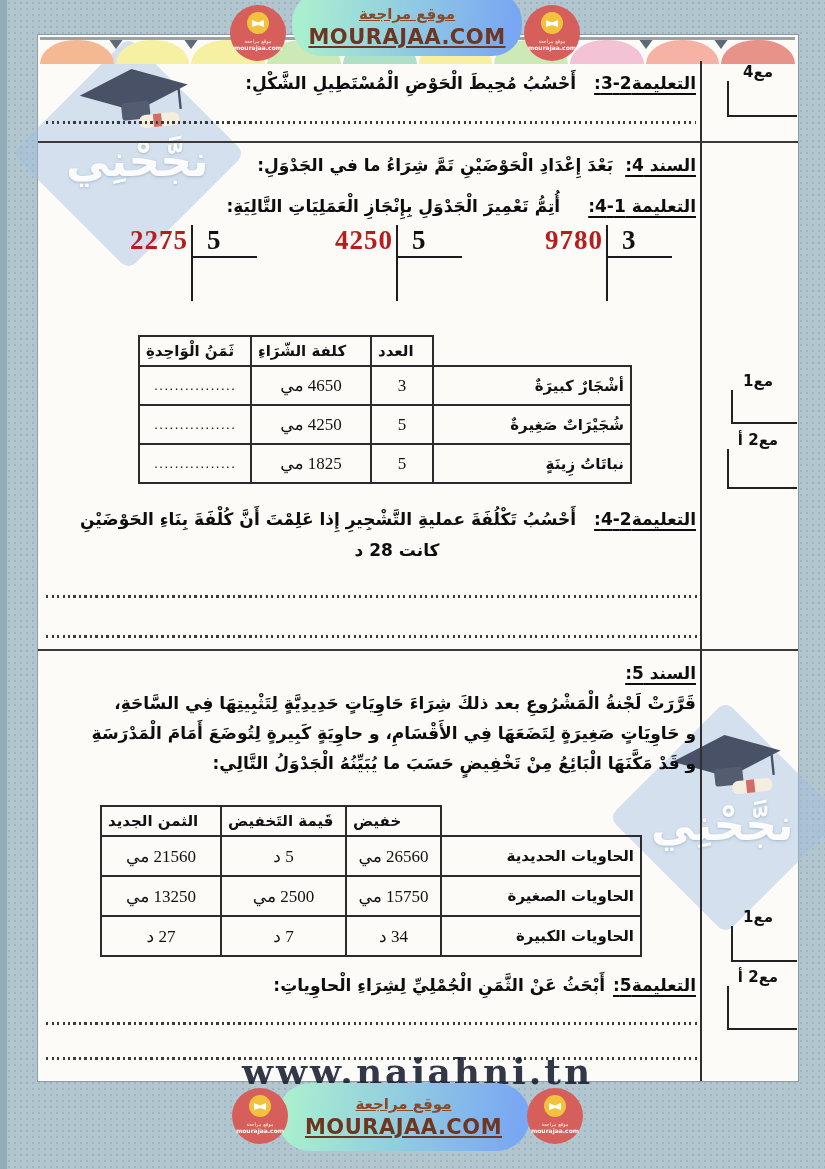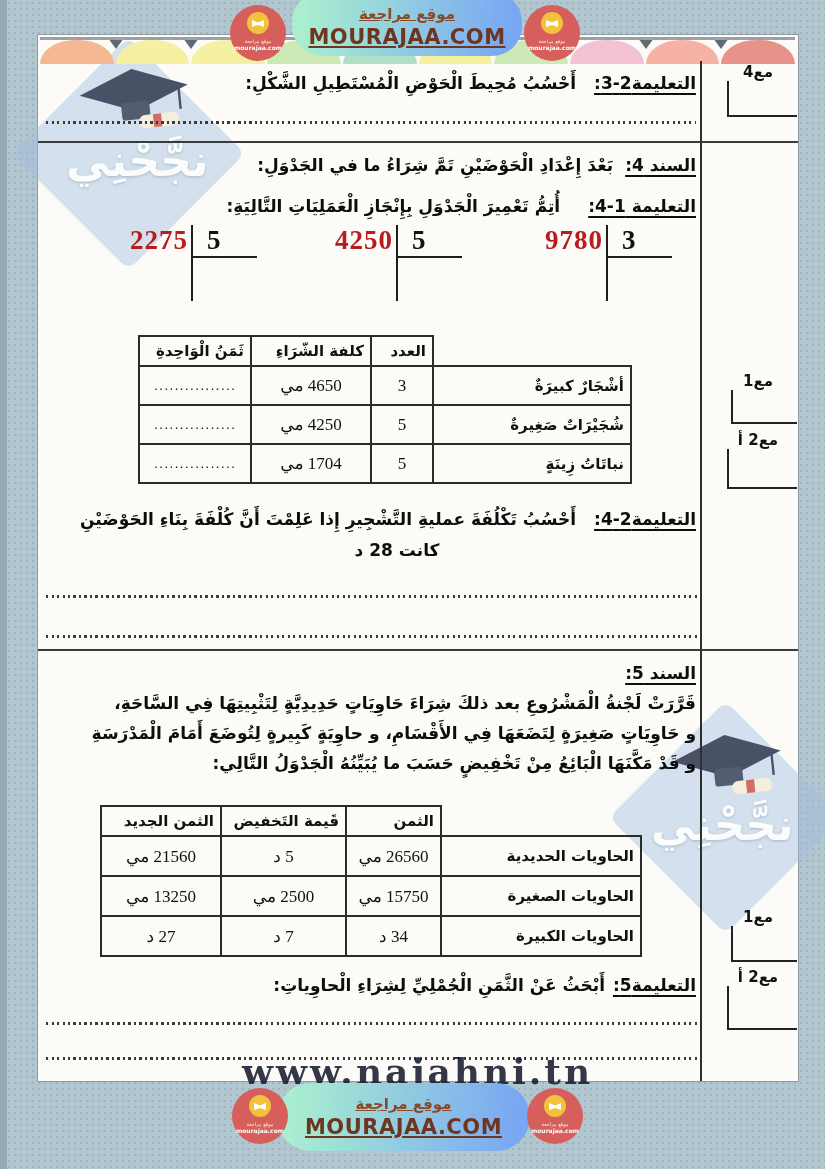--- a/index.html
+++ b/index.html
@@ -45,21 +45,21 @@
   .dividend{display:inline-block;width:80px;text-align:right;
     font-family:"Liberation Serif",serif;font-weight:700;font-size:27px;line-height:30px;letter-spacing:1px;color:#b91c1c;}
   .divwrap{border-left:2px solid #1d1d1d;height:76px;margin-left:3px;}
   .divisor{display:inline-block;font-family:"Liberation Serif",serif;font-weight:700;font-size:27px;
     line-height:30px;padding:0 36px 1px 14px;border-bottom:2px solid #1d1d1d;color:#111;}
 
   
   table.tbl{position:absolute;border-collapse:collapse;direction:rtl;}
   table.tbl td,table.tbl th{border:2px solid #2b2b2b;padding:0 6px;box-sizing:border-box;}
   table.tbl td.nob{border:none;background:transparent;}
-  table.tbl th{font-size:15px;font-weight:bold;color:#111;text-align:right;}
+  table.tbl th{font-size:15px;font-weight:bold;color:#111;text-align:left;}
   table.tbl td.lbl{font-size:15px;font-weight:bold;color:#111;text-align:right;}
   table.tbl td.num{font-family:"Liberation Serif",serif;font-size:17px;color:#111;text-align:center;white-space:nowrap;}
   table.tbl td.dotcell{font-size:13px;color:#222;text-align:center;letter-spacing:1px;}
   .t1{left:100px;top:300px;}
   .t1 col.c-lbl{width:198px;} .t1 col.c-cnt{width:62px;} .t1 col.c-cost{width:120px;} .t1 col.c-unit{width:112px;}
   .t1 tr{height:39px;} .t1 tr.hd{height:30px;}
   .t2{left:62px;top:770px;}
   .t2 col.c-lbl{width:200px;} .t2 col.c-price{width:95px;} .t2 col.c-disc{width:125px;} .t2 col.c-new{width:120px;}
   .t2 tr{height:40px;} .t2 tr.hd{height:30px;}
 
@@ -194,21 +194,21 @@
     </tr>
     <tr>
       <td class="lbl">شُجَيْرَاتٌ صَغِيرةٌ</td>
       <td class="num">5</td>
       <td class="num">4250 مي</td>
       <td class="dotcell">................</td>
     </tr>
     <tr>
       <td class="lbl">نباتَاتُ زِينَةٍ</td>
       <td class="num">5</td>
-      <td class="num">1704 مي</td>
+      <td class="num">1825 مي</td>
       <td class="dotcell">................</td>
     </tr>
   </tbody>
     </table>
 
   <div class="h rtl" style="right:102px;top:474px;">
     <span class="lbl-u">التعليمة2-4:</span><span>أَحْسُبُ تَكْلُفَةَ عمليةِ التَّشْجِيرِ إِذا عَلِمْتَ أَنَّ كُلْفَةَ بِنَاءِ الحَوْضَيْنِ</span>
   </div>
   <div class="h rtl" style="right:102px;top:505px;left:60px;">كانت 28 د</div>
   <div class="dots-line" style="left:8px;top:560px;width:652px;"></div>
@@ -224,21 +224,21 @@
   <table class="tbl t2">
     <colgroup>
         <col class="c-lbl">
         <col class="c-price">
         <col class="c-disc">
         <col class="c-new">
       </colgroup>
     <tbody>
         <tr class="hd">
       <td class="nob"></td>
-      <th>الثمن</th>
+      <th>خفيض</th>
       <th>قَيمة التَخفيض</th>
       <th>الثمن الجديد</th>
     </tr>
     <tr>
       <td class="lbl">الحاويات الحديدية</td>
       <td class="num">26560 مي</td>
       <td class="num">5 د</td>
       <td class="num">21560 مي</td>
     </tr>
     <tr>

